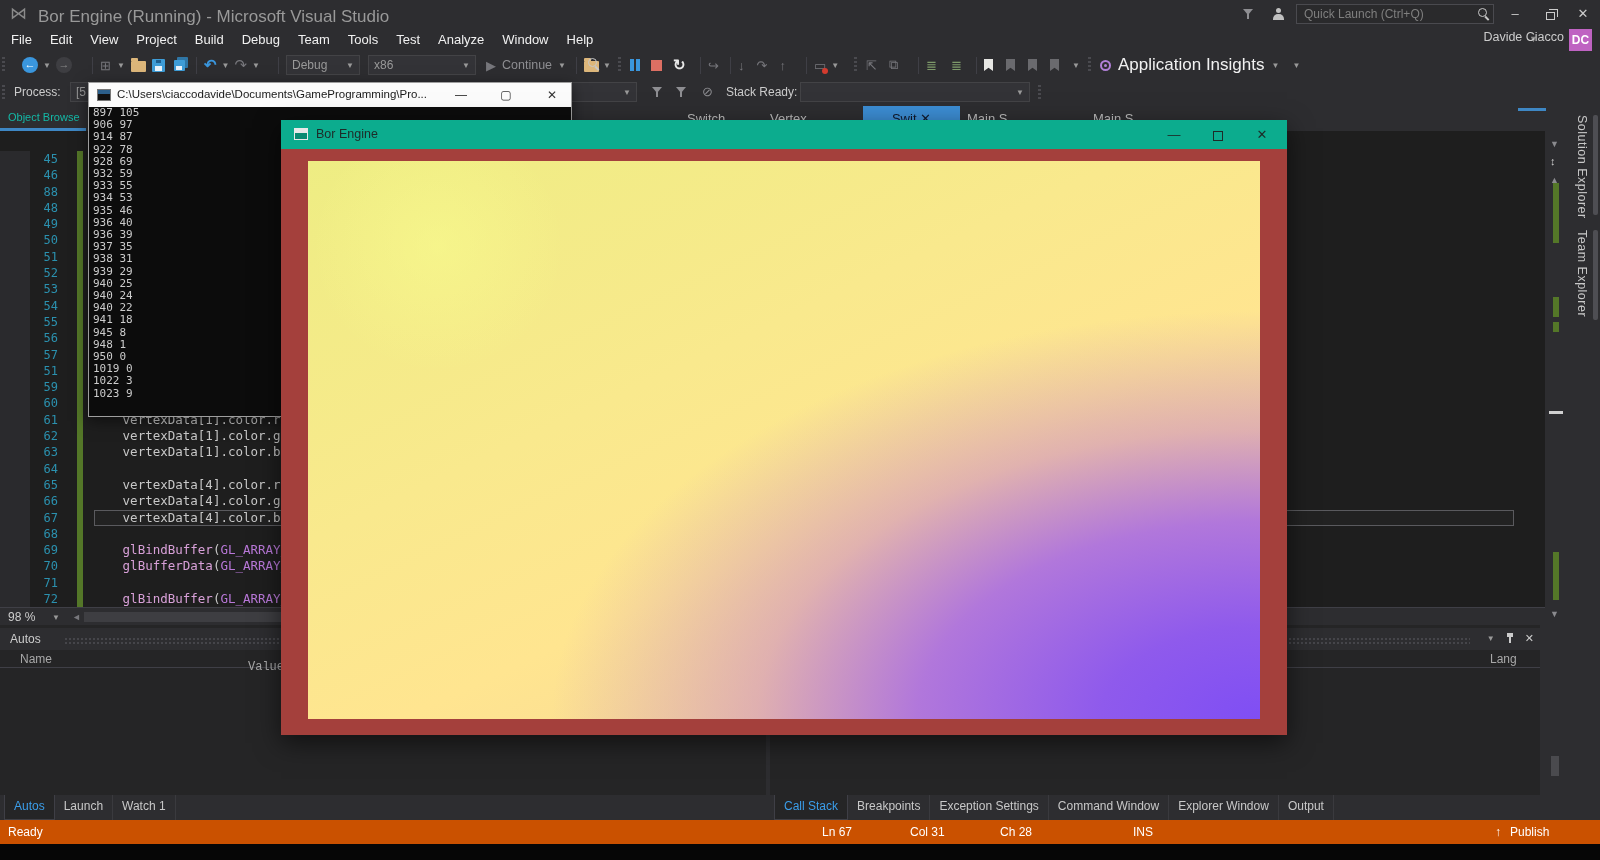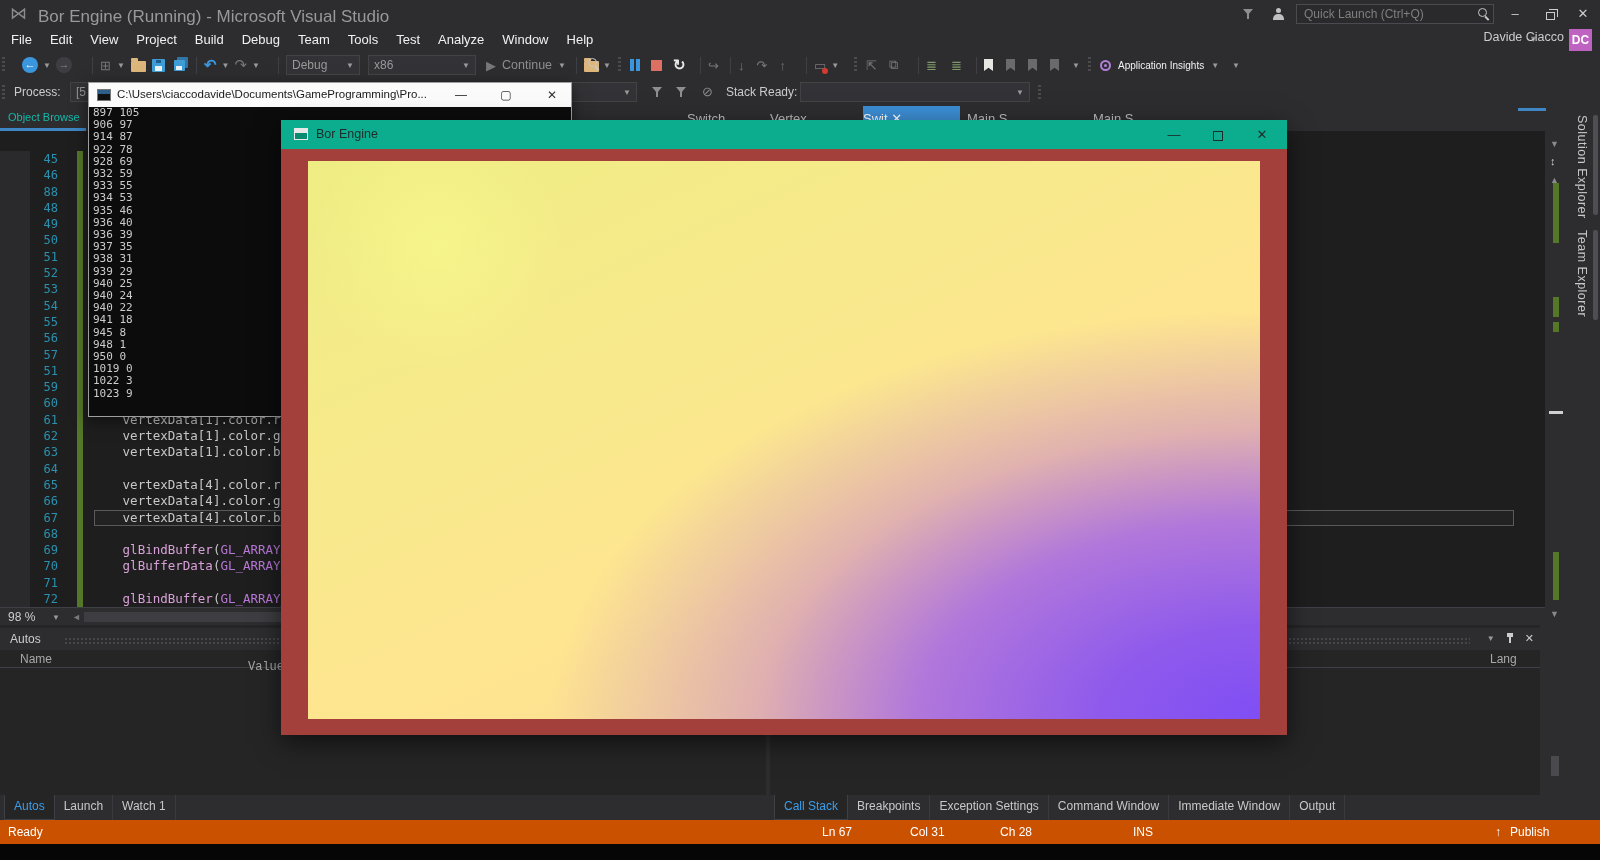--- a/index.html
+++ b/index.html
@@ -56,32 +56,32 @@
            display:flex; align-items:center; padding:0 5px; justify-content:space-between; }
   .pause-ic { width:10px; height:12px; border-left:4px solid #3A96DD; border-right:4px solid #3A96DD; }
   .stop-ic { width:11px; height:11px; background:#DD6F63; }
   .restart-ic { color:#E8E8E8; font-size:15px; font-weight:bold; }
   .dotted { position:relative; }
   .reddot::after { content:""; position:absolute; right:-2px; bottom:-1px; width:6px; height:6px; border-radius:50%; background:#D23B2E; }
   .bm-ic { width:9px; height:12px; background:#E6E6E3; clip-path:polygon(0 0,100% 0,100% 100%,50% 72%,0 100%); }
   .bm-dim { background:#6A6A6E; }
   .ai-ic { position:relative; width:11px; height:11px; border:2px solid #B180D7; border-radius:50%; }
   .ai-ic::after { content:""; position:absolute; left:2px; top:2px; width:3px; height:3px; border-radius:50%; background:#B180D7; }
-  .tool-label { color:#F1F1F1; font-size:10px; }
+  .tool-label { color:#F1F1F1; font-size:17px; }
 
   
   .procrow { position:absolute; left:0; top:78px; width:1600px; height:28px; }
   .proc-label { position:absolute; top:7px; color:#CCC; }
   .slashed { color:#8E8E92; font-size:13px; }
 
   
   .tabwell { position:absolute; left:0; top:106px; width:1545px; height:25px; background:#2D2D30; }
   .doc-tab-label { position:absolute; top:5px; color:#14b8a6; font-size:11px; white-space:nowrap; }
   .bg-tab { position:absolute; top:0; height:25px; color:#BBB; font-size:13px; padding-top:5px; white-space:nowrap; overflow:hidden; }
-  .bg-tab.active { background:#3C8DD3; color:#ffffff; }
+  .bg-tab.active { background:#3C8DD3; color:#0f172a;text-align:center; }
   .blue-underline { position:absolute; left:0; top:22px; width:86px; height:3px; background:#3E87C4; }
   .blue-underline-right { position:absolute; left:1518px; top:108px; width:28px; height:3px; background:#3E87C4; }
   .enginetab { position:absolute; left:0; top:131px; width:130px; height:20px; background:#2D2D30; }
   .app-ic { position:absolute; left:9px; top:3px; width:13px; height:13px; border:1px solid #B8B8B8; background:linear-gradient(135deg,#C571C5 0 6px,#E8E8E8 6px); }
   .enginetab-label { position:absolute; left:28px; top:3px; color:#F1F1F1; font-size:12.5px; }
 
   
   .editor { position:absolute; left:0; top:131px; width:1545px; height:494px; background:#1E1E1E; }
   .bp-margin { position:absolute; left:0; top:20px; width:30px; height:456px; background:#2A2A2D; }
   .green-strip { position:absolute; left:77px; top:20px; width:6px; height:456px; background:#547728; }
@@ -568,21 +568,21 @@
     <div class="paneltabs" style="left:4px;" id="autos-tabs">
         <span class="ptab active">Autos</span>
         <span class="ptab">Launch</span>
         <span class="ptab">Watch 1</span>
       </div>
     <div class="paneltabs" style="left:774px;" id="callstack-tabs">
         <span class="ptab active">Call Stack</span>
         <span class="ptab">Breakpoints</span>
         <span class="ptab">Exception Settings</span>
         <span class="ptab">Command Window</span>
-        <span class="ptab">Immediate Window</span>
+        <span class="ptab">Explorer Window</span>
         <span class="ptab">Output</span>
       </div>
   </div>
 
   <div class="statusbar">
     <span class="sb-item" style="left:8px;">Ready</span>
     <span class="sb-item" style="left:822px;">Ln 67</span>
     <span class="sb-item" style="left:910px;">Col 31</span>
     <span class="sb-item" style="left:1000px;">Ch 28</span>
     <span class="sb-item" style="left:1133px;">INS</span>

